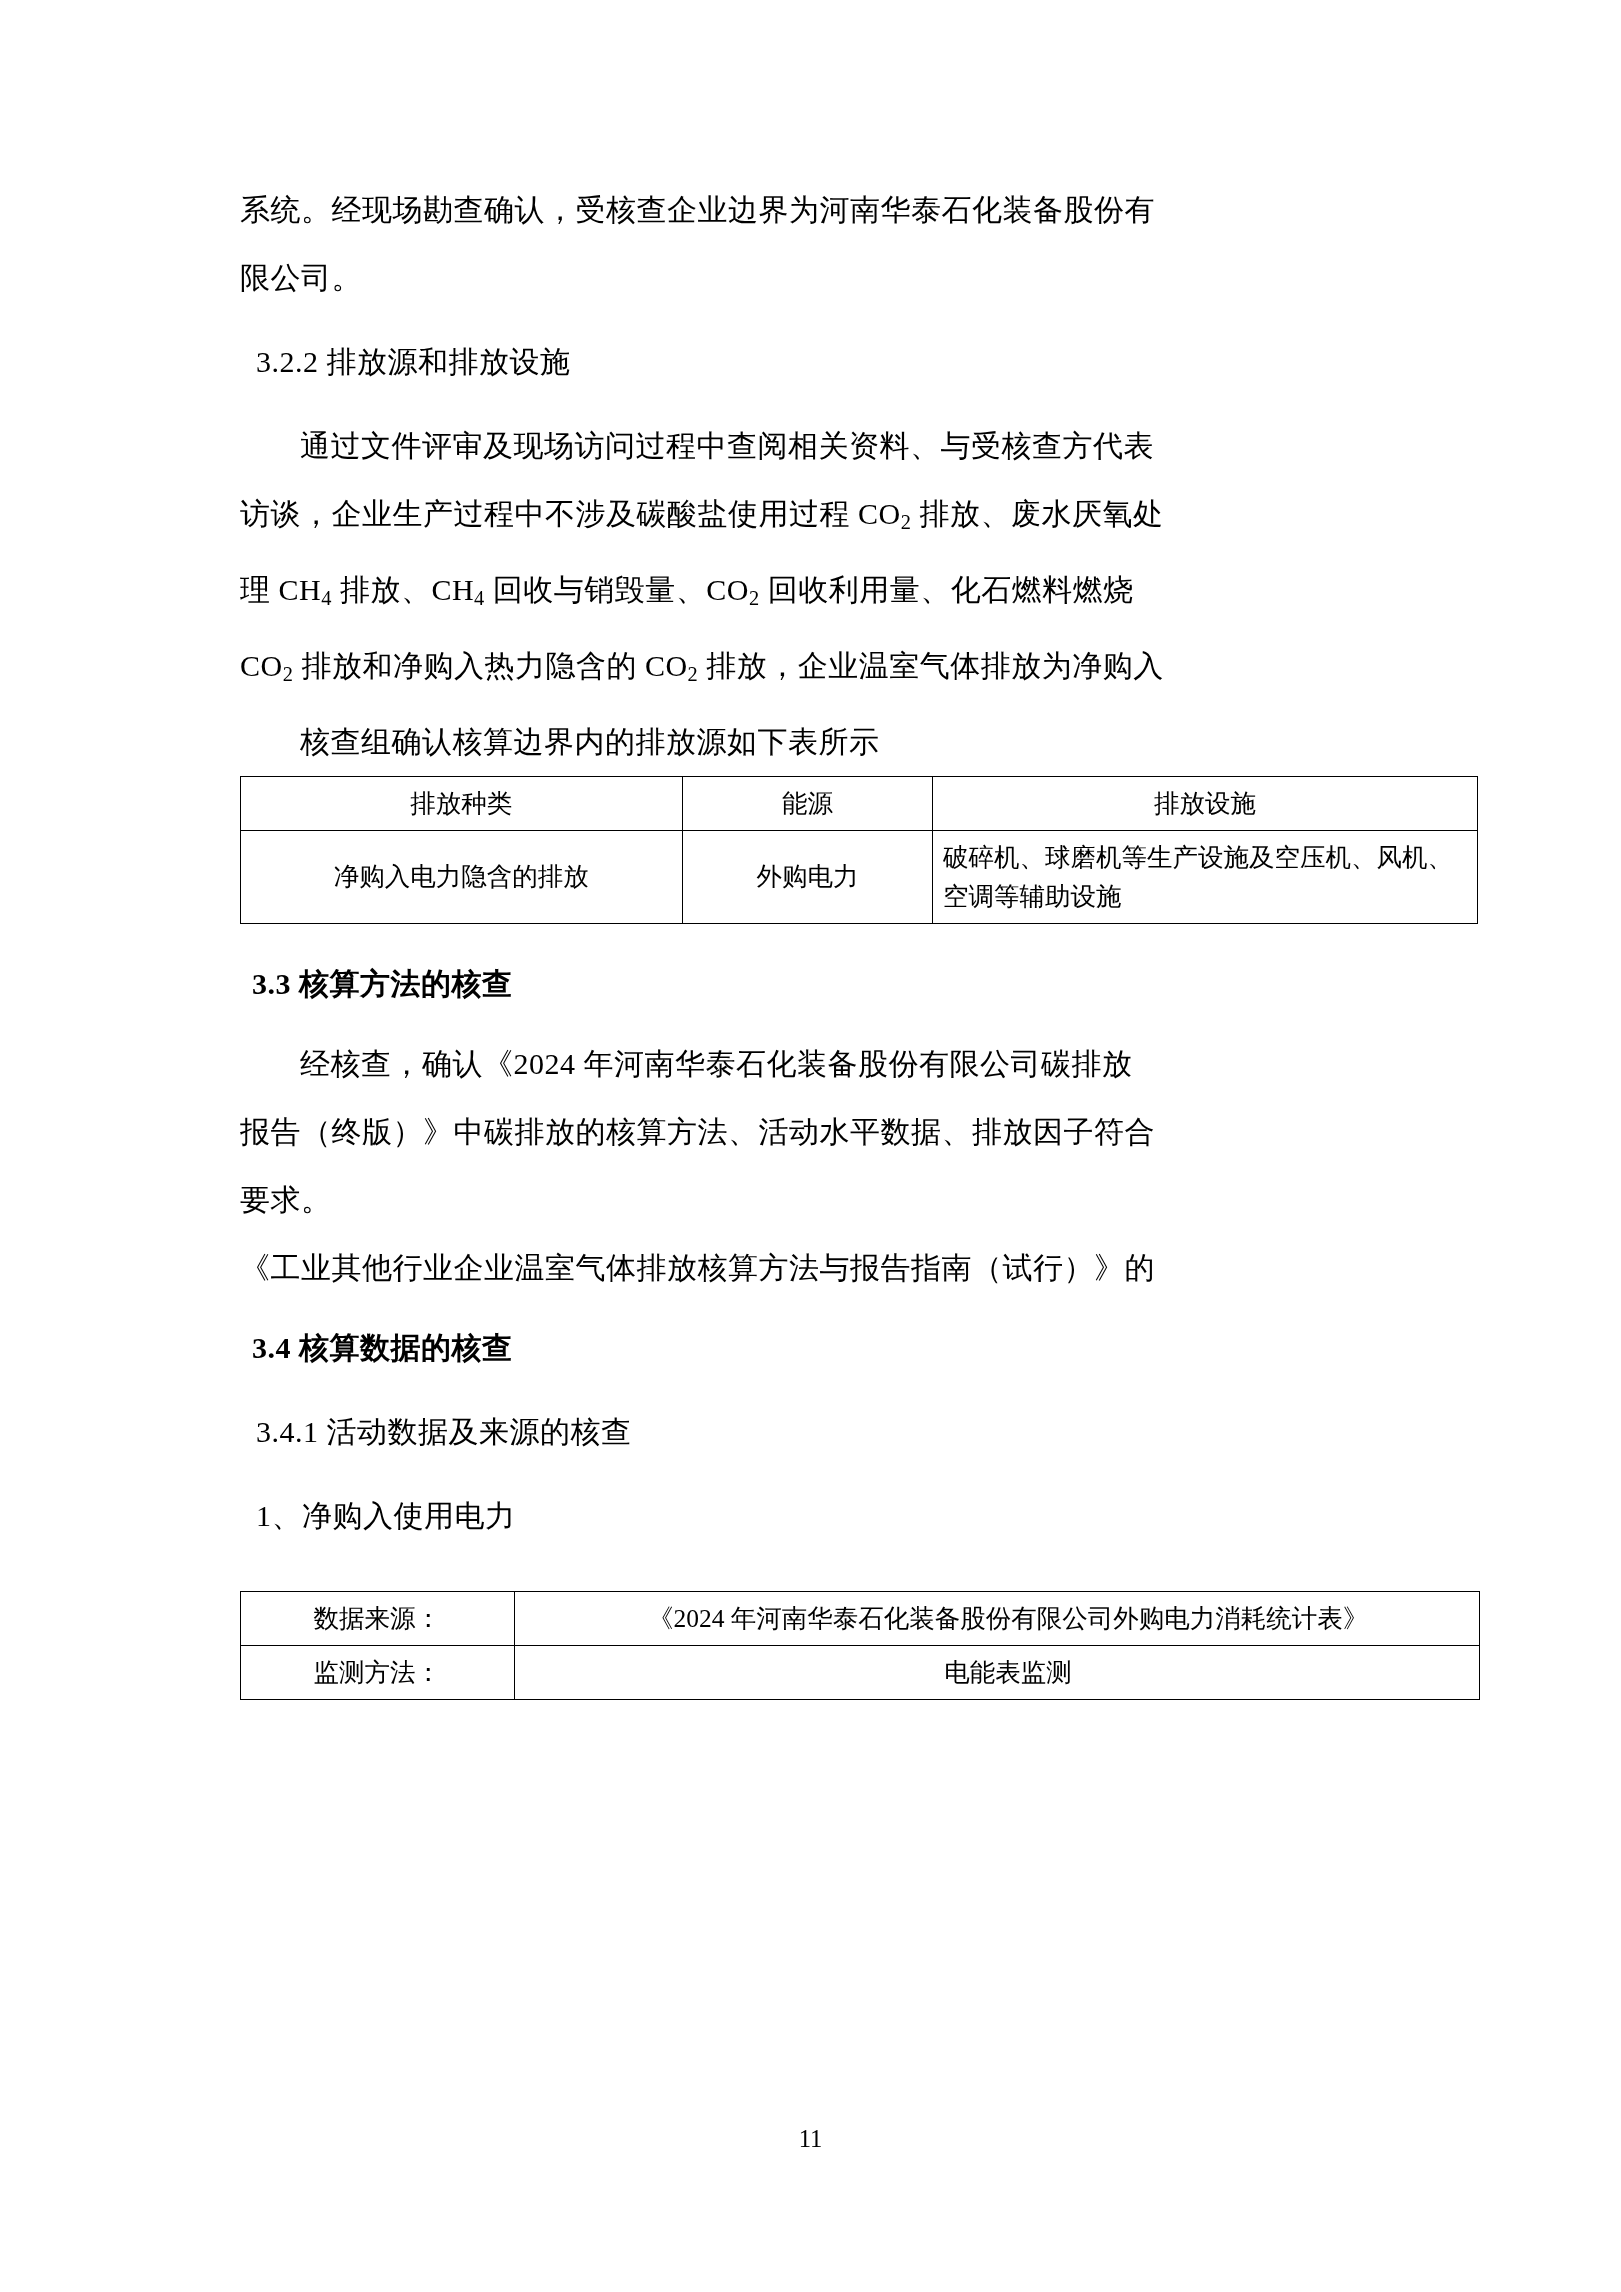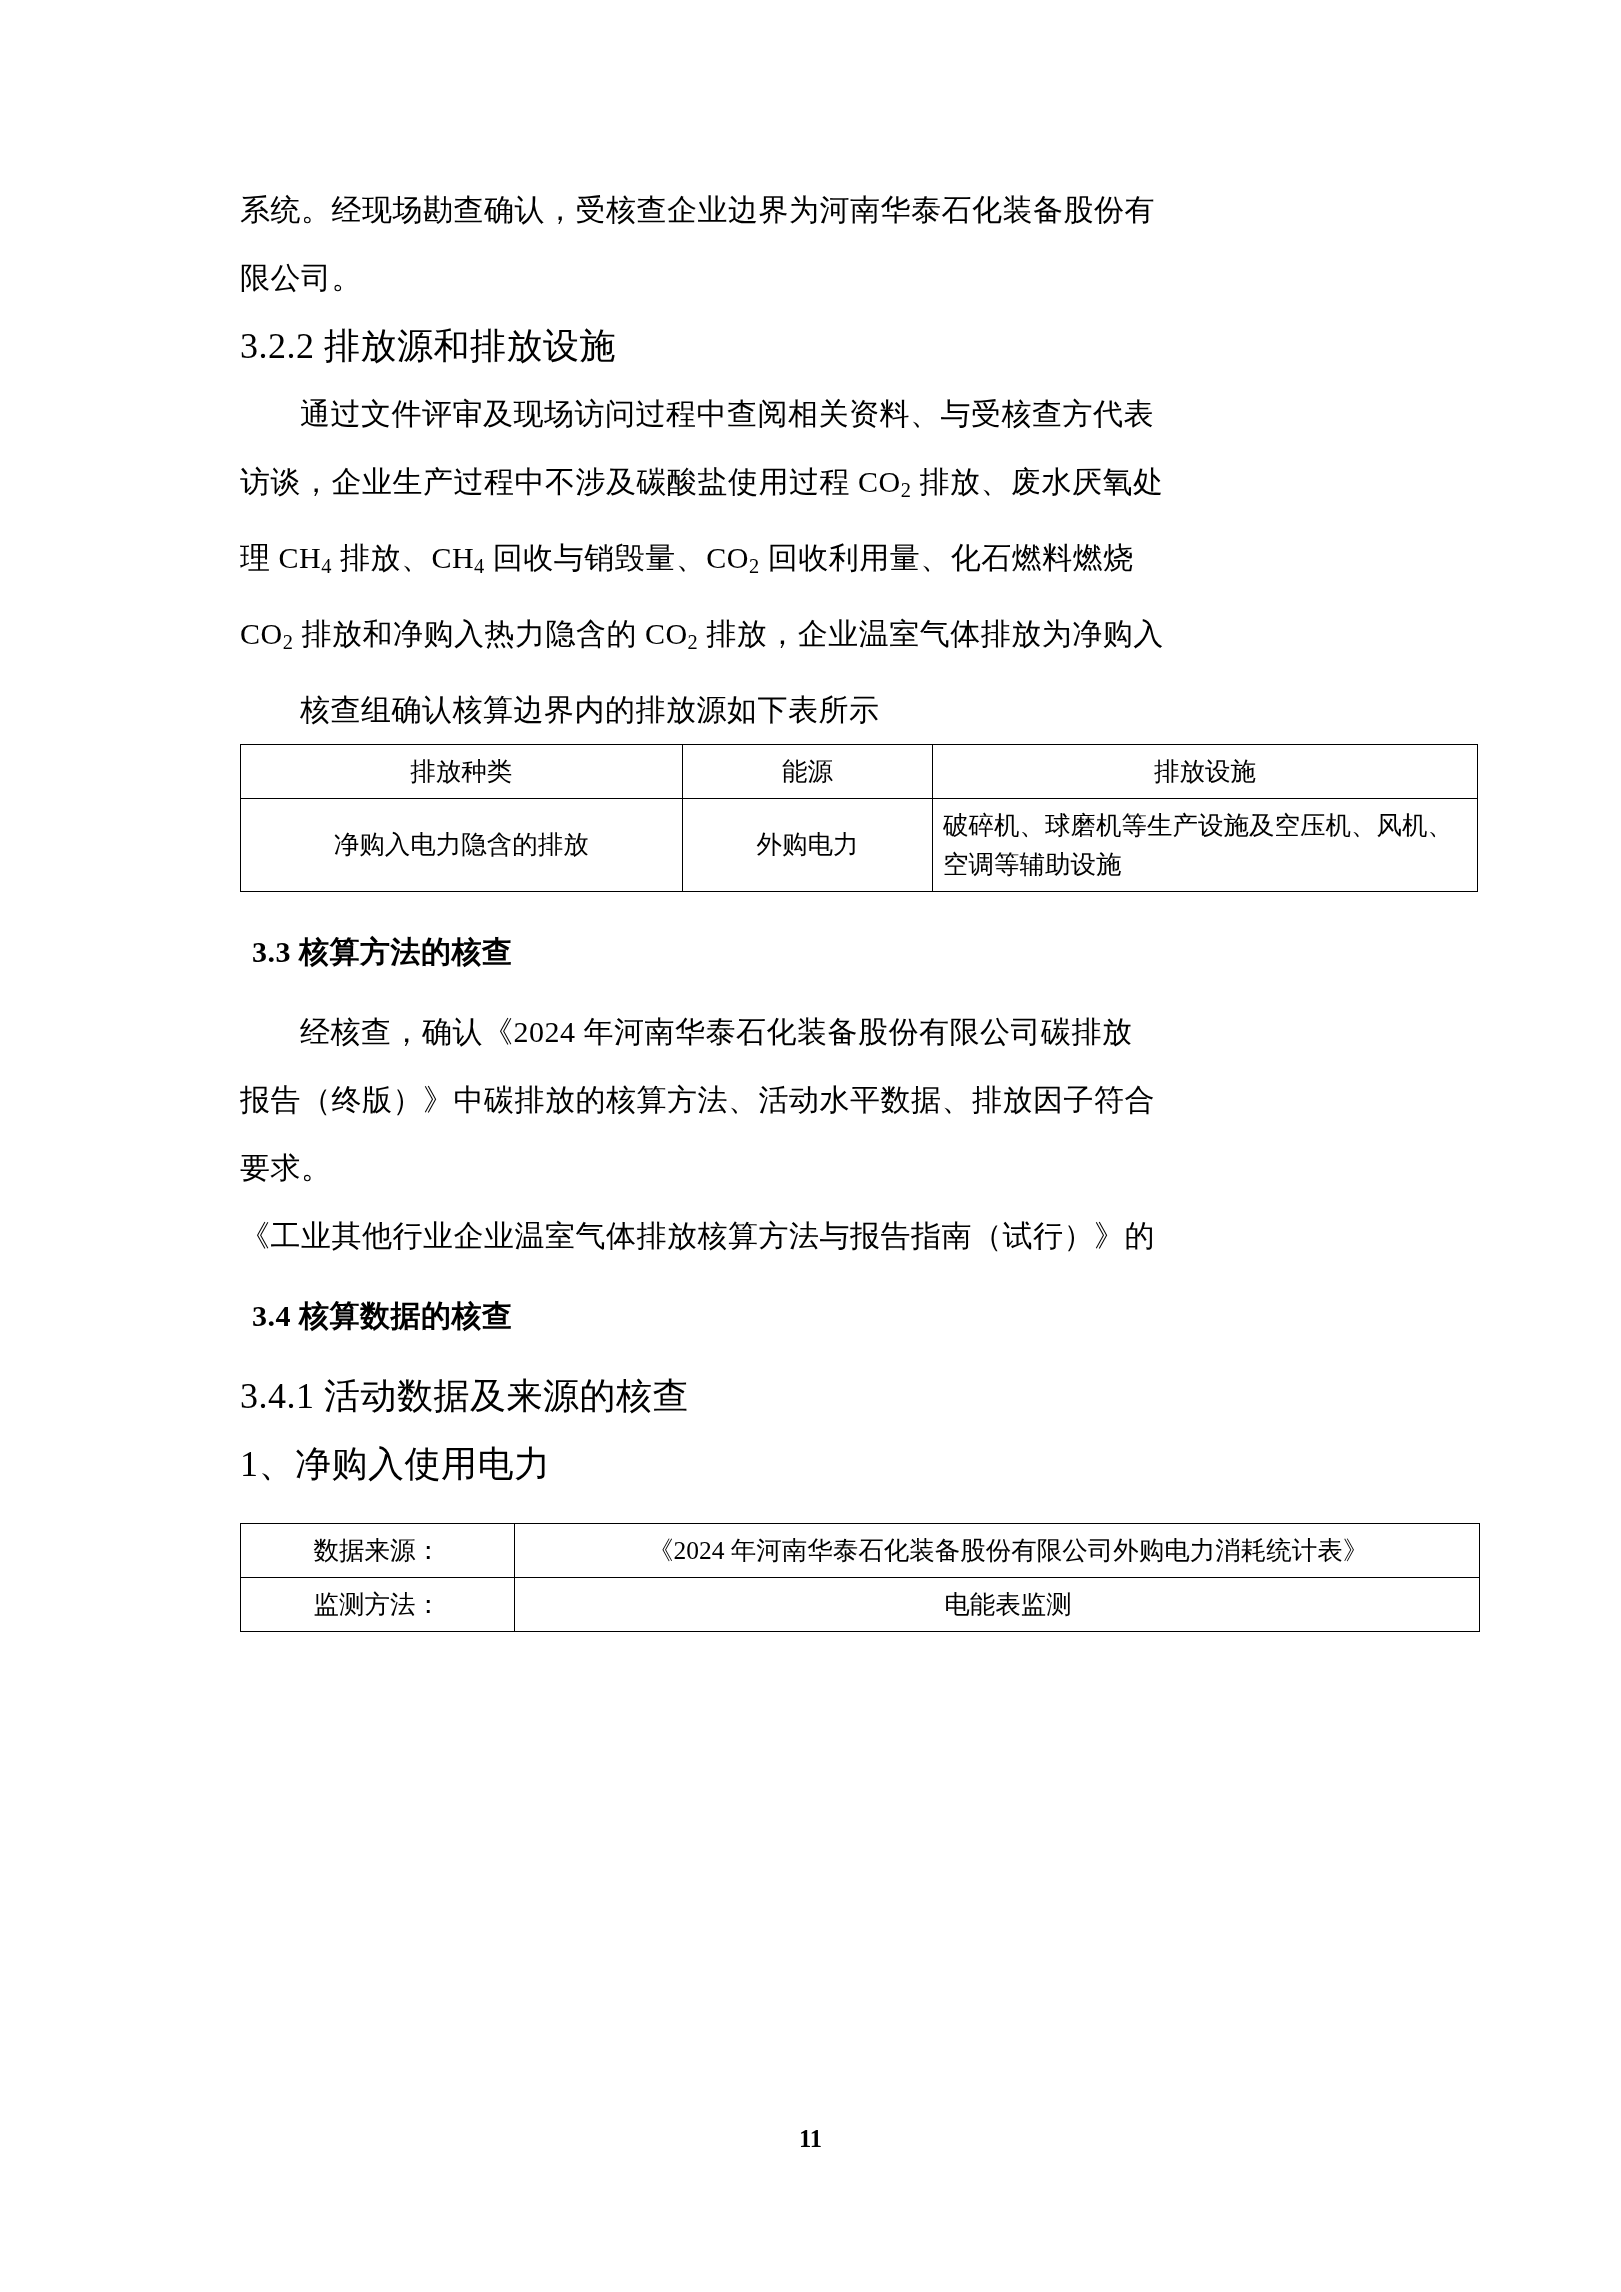--- a/index.html
+++ b/index.html
@@ -27,22 +27,22 @@
     margin: 0;
     font-size: 30px;
     line-height: 68px;
     letter-spacing: 0.5px;
     text-align: justify;
   }
   .indent {
     text-indent: 60px;
   }
   .heading-num {
-    margin: 0;
-    font-size: 36px;
+    margin: 16px;
+    font-size: 30px;
     line-height: 68px;
     letter-spacing: 0.5px;
   }
   .heading-bold {
     margin: 12px;
     font-size: 30px;
     line-height: 68px;
     font-weight: bold;
     letter-spacing: 0.5px;
   }
@@ -78,21 +78,20 @@
   .gap-sm { height: 13.7px; }
   .gap-md { height: 25.5px; }
   .page-number {
     position: absolute;
     left: 0;
     right: 0;
     top: 2125px;
     text-align: center;
     font-size: 24.5px;
     font-family: "Liberation Serif", "DejaVu Serif", serif;
-    font-weight: bold;
   }
 </style>
 </head>
 <body>
 
 <div class="page">
   <div class="content">
 
     <p>系统。经现场勘查确认，受核查企业边界为河南华泰石化装备股份有</p>
     <p>限公司。</p>

